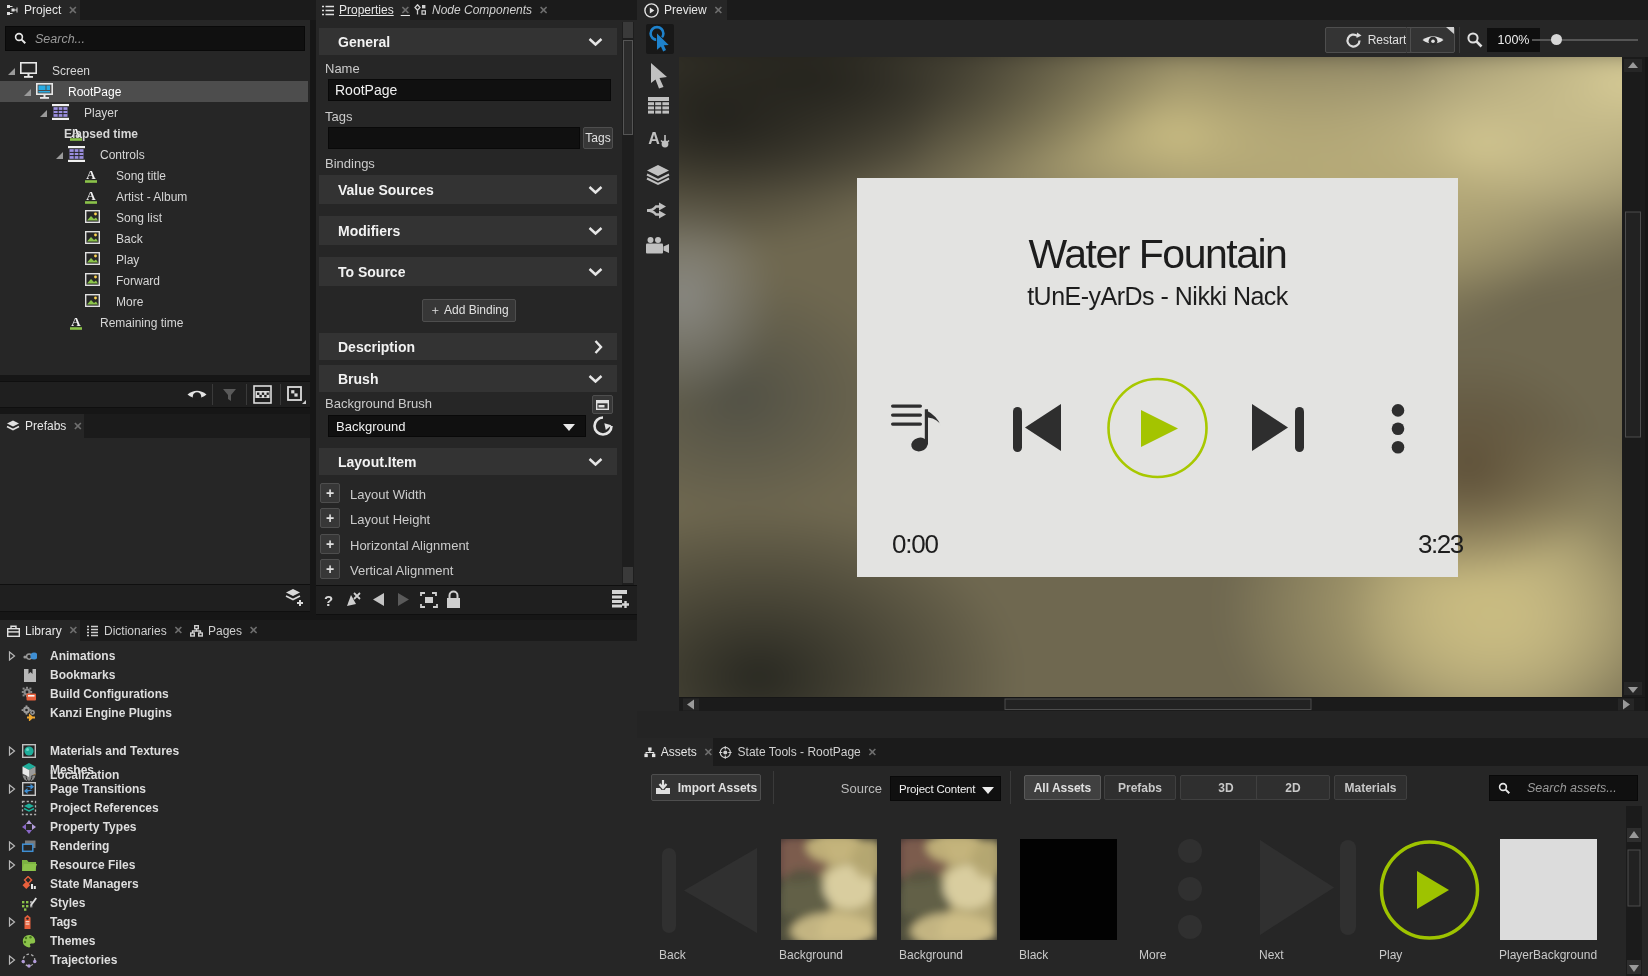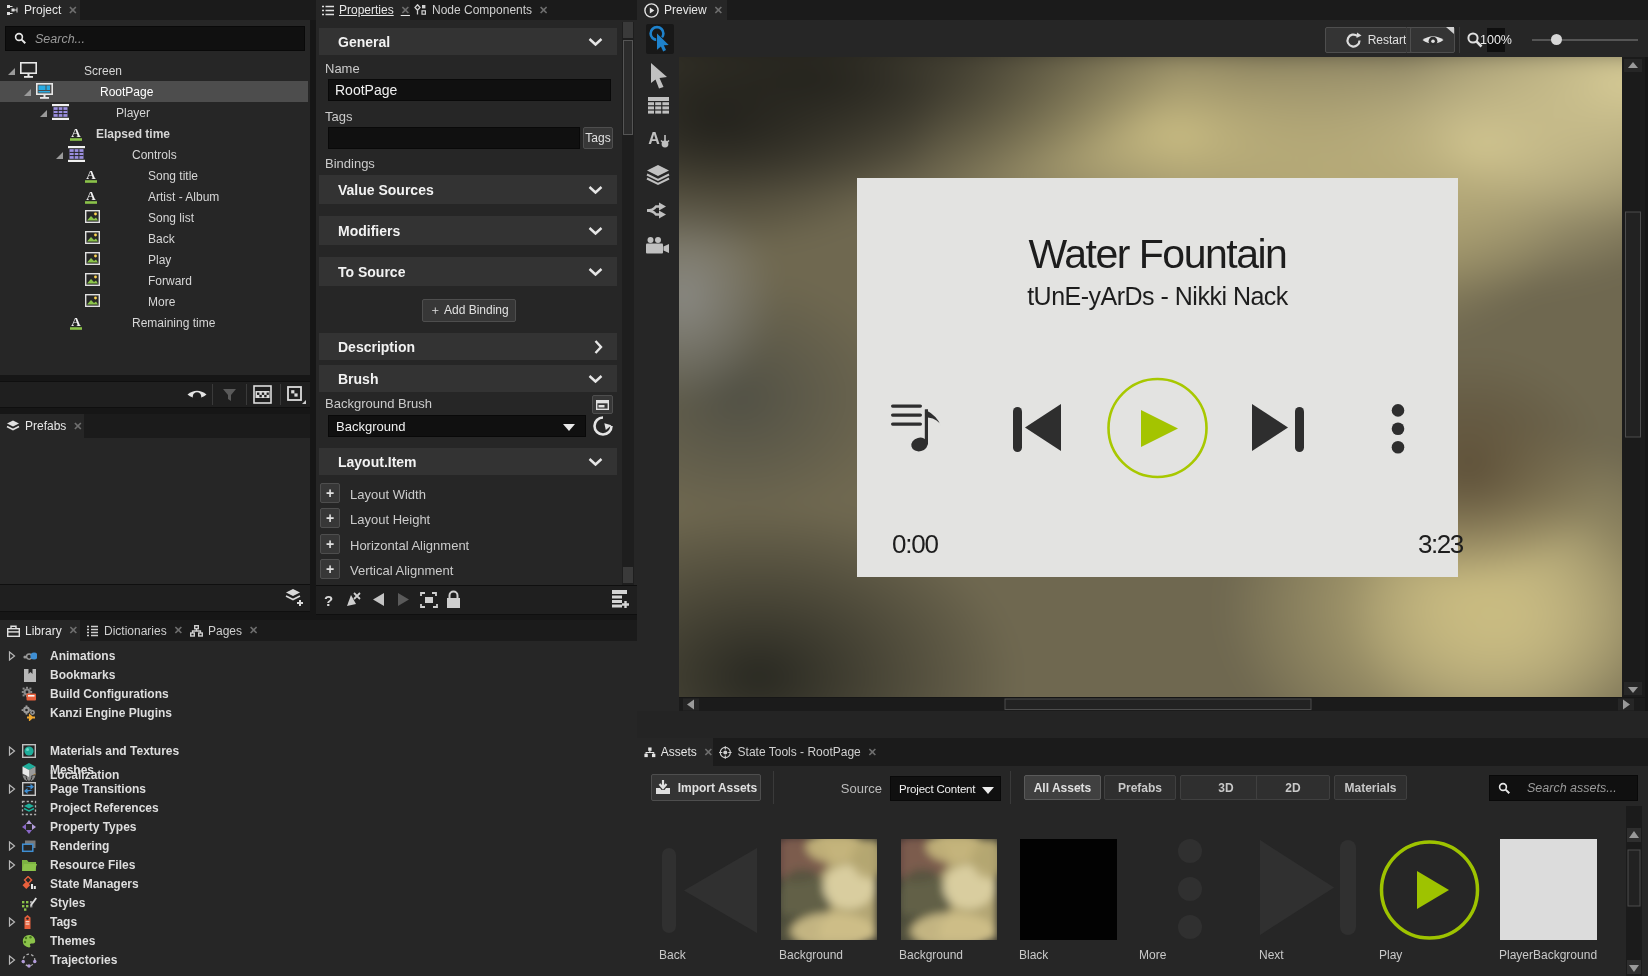--- a/index.html
+++ b/index.html
@@ -18,21 +18,21 @@
   .chev{position:absolute;right:14px;top:50%;transform:translateY(-50%);}
   .lbl{position:absolute;left:325px;font-size:13px;color:#cbcbcb;}
   .inp{position:absolute;background:#101010;border:1px solid #090909;box-sizing:border-box;
        font-size:13px;color:#f0f0f0;display:flex;align-items:center;}
   .btn{position:absolute;background:#373737;border:1px solid #4e4e4e;box-sizing:border-box;
        border-radius:2px;display:flex;align-items:center;justify-content:center;
        font-size:12px;color:#e0e0e0;}
   .toolbar{position:absolute;background:#1f1f1f;border-top:1px solid #0f0f0f;border-bottom:1px solid #0f0f0f;box-sizing:border-box;}
   .sep{position:absolute;width:1px;background:#3a3a3a;}
   .trow{position:absolute;left:0;width:308px;height:21px;display:flex;align-items:center;
-        font-size:12px;color:#d6d6d6;padding-left:32px;}
+        font-size:12px;color:#d6d6d6;}
   .lrow{position:absolute;left:0;width:310px;height:19px;display:flex;align-items:center;
         font-size:12px;font-weight:bold;color:#dedede;}
   .thumblbl{position:absolute;top:948px;font-size:12px;color:#c9c9c9;}
   svg{display:block;}
 </style>
 </head>
 <body>
 
 <div class="tabrow" style="left:0;top:0;width:310px;height:20px;"></div>
 <div class="tab" style="left:0;width:80px;top:0;height:20px;">
@@ -425,21 +425,21 @@
   <span style="margin-left:5px;">Properties</span>
     <span class="tx">✕</span>
 </div>
 <div class="tab inactive" style="left:412px;top:0;width:146px;height:20px;">
   <svg width="13" height="12" viewBox="0 0 13 12" style="margin-left:2px;">
     <path d="M3.5 0.8L6 3.5L3.5 6.2L1 3.5Z" fill="none" stroke="#cfcfcf" stroke-width="1.3"></path>
     <path d="M3.5 6.5v4" stroke="#cfcfcf" stroke-width="1.3"></path>
     <rect x="8" y="1" width="3.4" height="3.4" fill="#cfcfcf"></rect>
     <rect x="8" y="6.8" width="3.4" height="3.4" fill="none" stroke="#cfcfcf" stroke-width="1.2"></rect>
   </svg>
-  <span style="margin-left:5px;">Node Components</span>
+  <span style="margin-left:5px;font-style:italic;">Node Components</span>
     <span class="tx">✕</span>
 </div>
 
 <div class="hdr" style="top:28px;">
     <span>General</span>
   <svg class="chev" width="15" height="9" viewBox="0 0 15 9">
       <path d="M1.5 1.5L7.5 7L13.5 1.5" fill="none" stroke="#e6e6e6" stroke-width="2.4"></path>
     </svg>
 </div>
 <div class="lbl" style="top:61px;">Name</div>
@@ -577,21 +577,21 @@
   </svg>
 </div>
 <svg class="abs" style="left:1444px;top:27px;" width="11" height="8" viewBox="0 0 11 8">
     <path d="M10 0L10 7L2 0Z" fill="#e0e0e0" opacity="0.9"></path>
   </svg>
 <div class="sep" style="left:1459px;top:27px;height:26px;"></div>
 <svg class="abs" style="left:1466px;top:31px;" width="18" height="18" viewBox="0 0 18 18">
   <circle cx="7" cy="7" r="4.6" fill="none" stroke="#e0e0e0" stroke-width="2"></circle>
   <path d="M10.4 10.4L15.5 15.5" stroke="#e0e0e0" stroke-width="2.6"></path>
 </svg>
-<div class="abs" style="left:1487px;top:28px;width:18px;height:24px;background:#0f0f0f;color:#ececec;font-size:12.5px;display:flex;align-items:center;justify-content:center;">100%</div>
+<div class="abs" style="left:1487px;top:28px;width:53px;height:24px;background:#0f0f0f;color:#ececec;font-size:12.5px;display:flex;align-items:center;justify-content:center;">100%</div>
 <div class="abs" style="left:1532px;top:39px;width:106px;height:2px;background:#555;"></div>
 <div class="abs" style="left:1551px;top:34px;width:11px;height:11px;border-radius:50%;background:#d6d6d6;"></div>
 
 <div class="panel" style="left:637px;top:57px;width:42px;height:654px;"></div>
 <svg class="abs" style="left:637px;top:57px;" width="42" height="210" viewBox="0 0 42 210">
   <g fill="#c0c0c0">
 
     <path d="M14 6L30 20L22.5 21L26.5 30L22 31.5L18.5 22.5L14 26Z"></path>
 
     <g transform="translate(11,40)">

